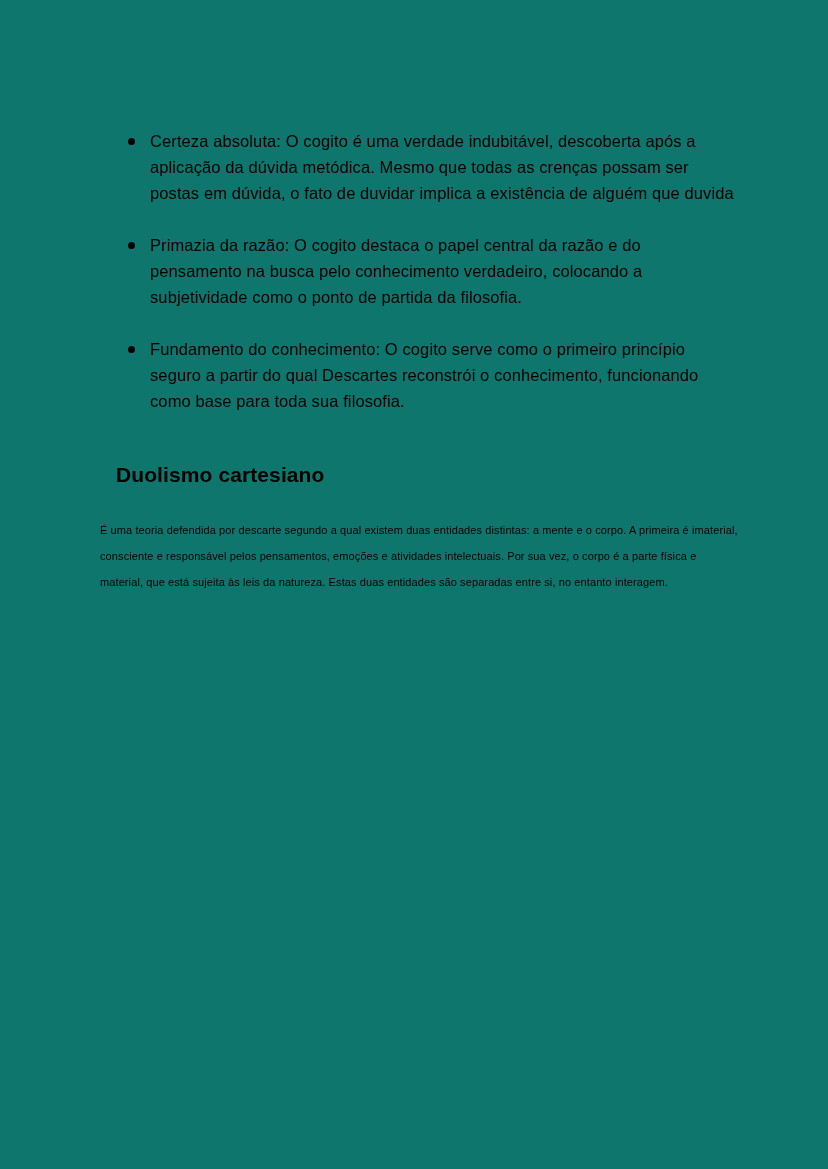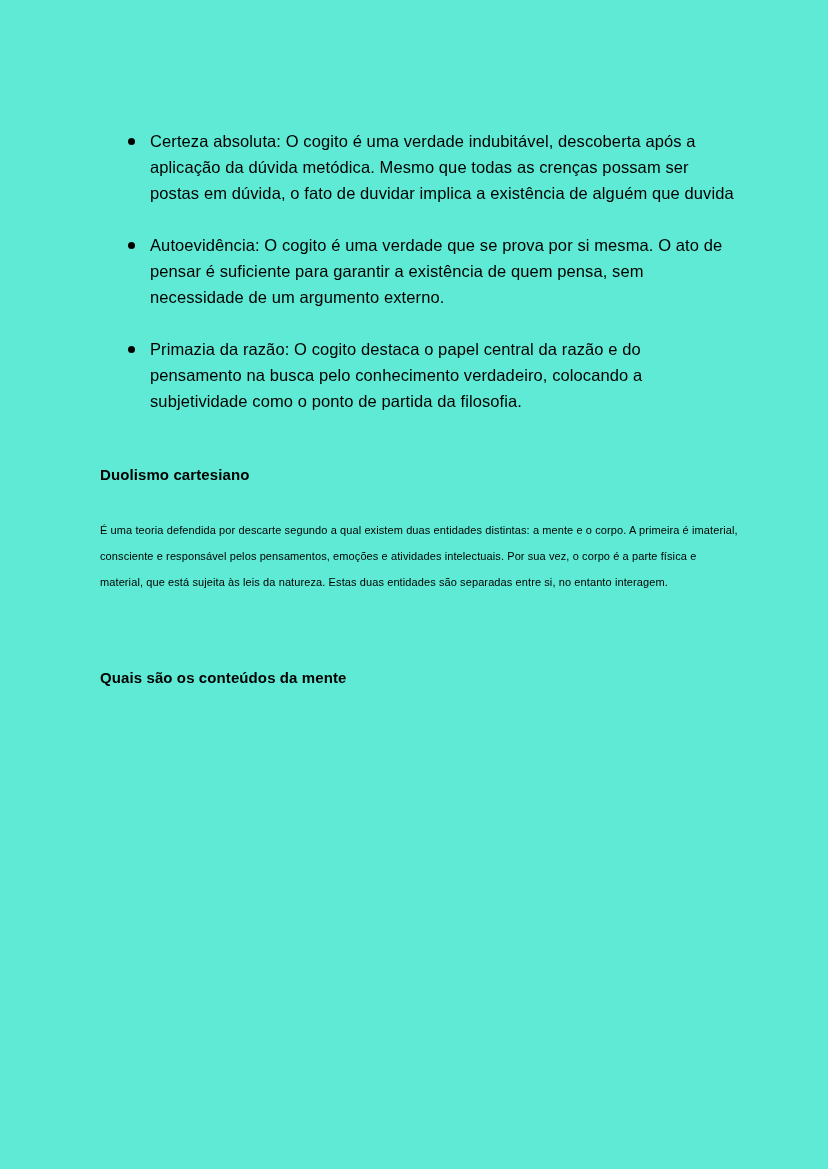--- a/index.html
+++ b/index.html
@@ -11,21 +11,21 @@
     width: 828px;
     height: 1169px;
     font-family: "Liberation Sans", sans-serif;
     color: #000000;
     overflow: hidden;
   }
   .page {
     box-sizing: border-box;
     width: 828px;
     height: 1169px;
-    background: #5eead4;
+    background: #0f766e;
     padding: 128px 90px 0 100px;
   }
   .bullets {
     list-style: none;
     margin: 0;
     padding: 0;
   }
   .bullet-item {
     position: relative;
     padding-left: 50px;
@@ -38,24 +38,24 @@
   .bullet-marker {
     position: absolute;
     left: 28px;
     top: 10px;
     width: 7px;
     height: 7px;
     border-radius: 50%;
     background: #000000;
   }
   .doc-heading {
-    font-size: 15px;
+    font-size: 21px;
     line-height: 26px;
     font-weight: bold;
-    margin: 0;
+    margin: 16px;
     letter-spacing: 0.1px;
   }
   .heading-dualism {
     margin-top: 48px;
   }
   .para {
     font-size: 11px;
     line-height: 26px;
     margin: 29px 0 0 0;
     max-width: 642px;
@@ -70,27 +70,26 @@
 
 <div class="page">
 
   <ul class="bullets">
     <li class="bullet-item">
       <span class="bullet-marker"></span>
       <span>Certeza absoluta: O cogito é uma verdade indubitável, descoberta após a aplicação da dúvida metódica. Mesmo que todas as crenças possam ser postas em dúvida, o fato de duvidar implica a existência de alguém que duvida</span>
     </li>
     <li class="bullet-item">
       <span class="bullet-marker"></span>
-      <span>Autoevidência: O cogito é uma verdade que se prova por si mesma. O ato de pensar é suficiente para garantir a existência de quem pensa, sem necessidade de um argumento externo.</span>
+      <span>Primazia da razão: O cogito destaca o papel central da razão e do pensamento na busca pelo conhecimento verdadeiro, colocando a subjetividade como o ponto de partida da filosofia.</span>
     </li>
     <li class="bullet-item">
       <span class="bullet-marker"></span>
-      <span>Primazia da razão: O cogito destaca o papel central da razão e do pensamento na busca pelo conhecimento verdadeiro, colocando a subjetividade como o ponto de partida da filosofia.</span>
+      <span>Fundamento do conhecimento: O cogito serve como o primeiro princípio seguro a partir do qual Descartes reconstrói o conhecimento, funcionando como base para toda sua filosofia.</span>
     </li>
   </ul>
 
   <h2 class="doc-heading heading-dualism">Duolismo cartesiano</h2>
 
   <p class="para">É uma teoria defendida por descarte segundo a qual existem duas entidades distintas: a mente e o corpo. A primeira é imaterial, consciente e responsável pelos pensamentos, emoções e atividades intelectuais. Por sua vez, o corpo é a parte física e material, que está sujeita às leis da natureza. Estas duas entidades são separadas entre si, no entanto interagem.</p>
 
-  <h2 class="doc-heading heading-contents">Quais são os conteúdos da mente</h2>
 
 </div>
 
 </body></html>

